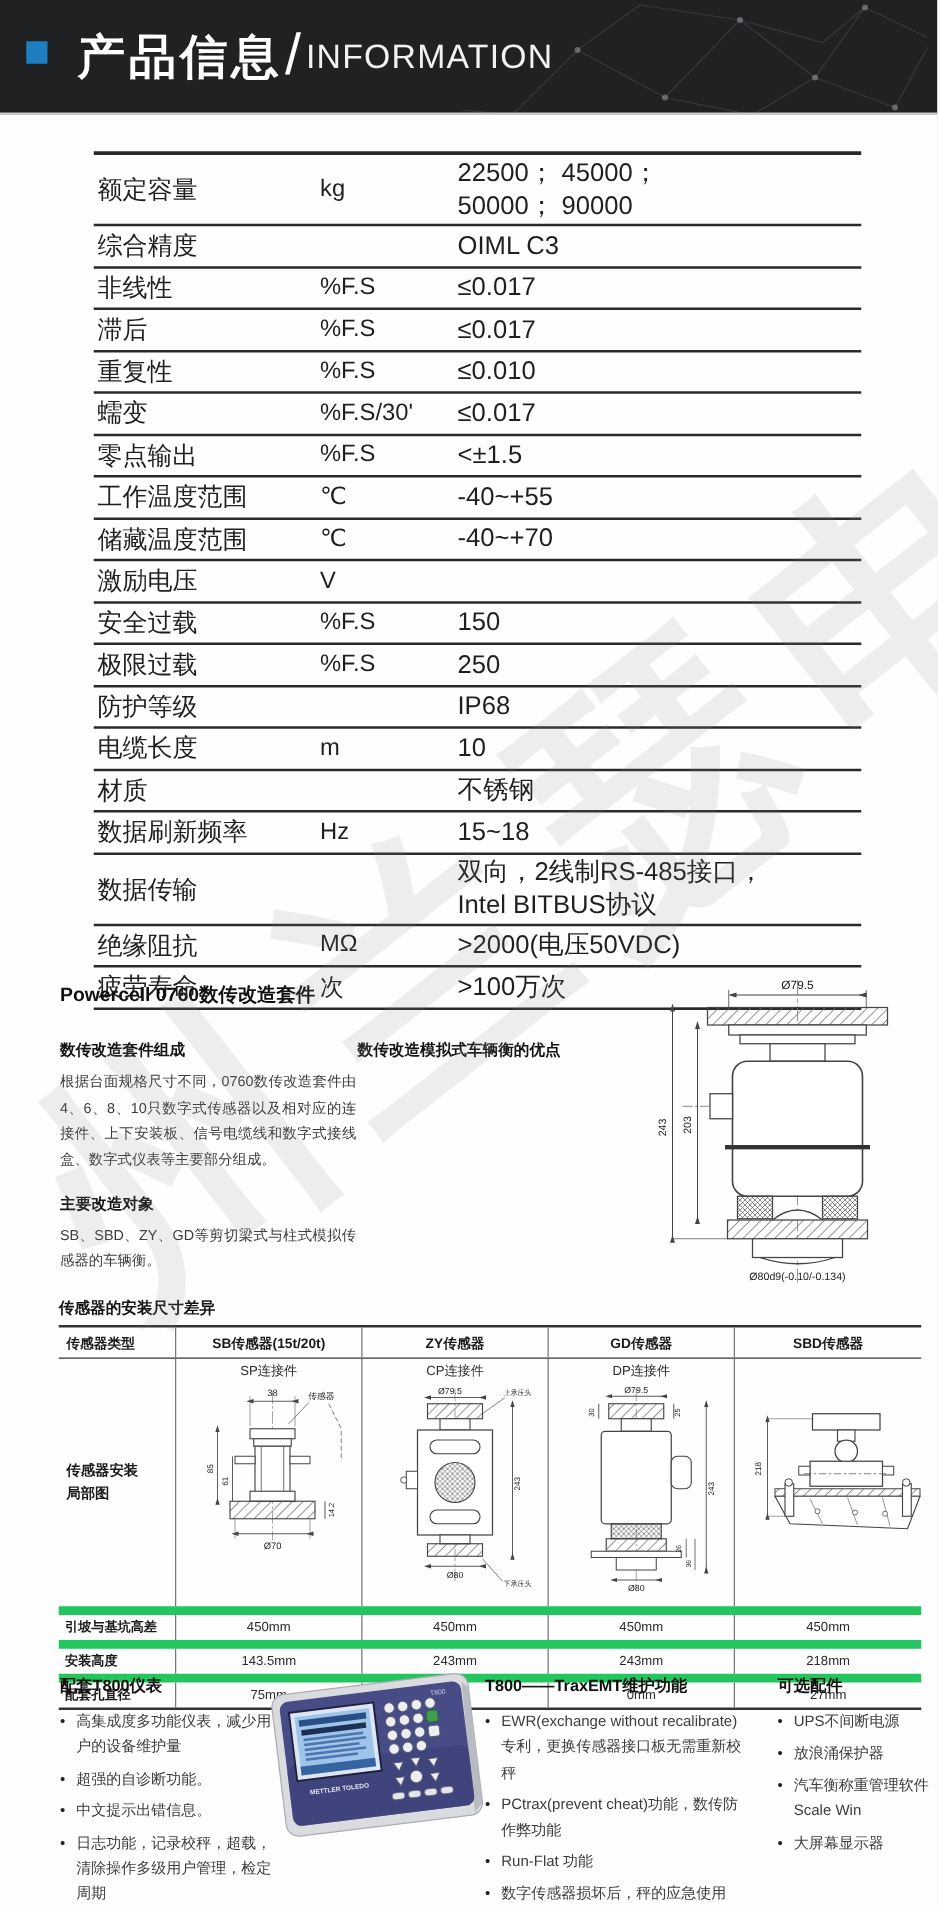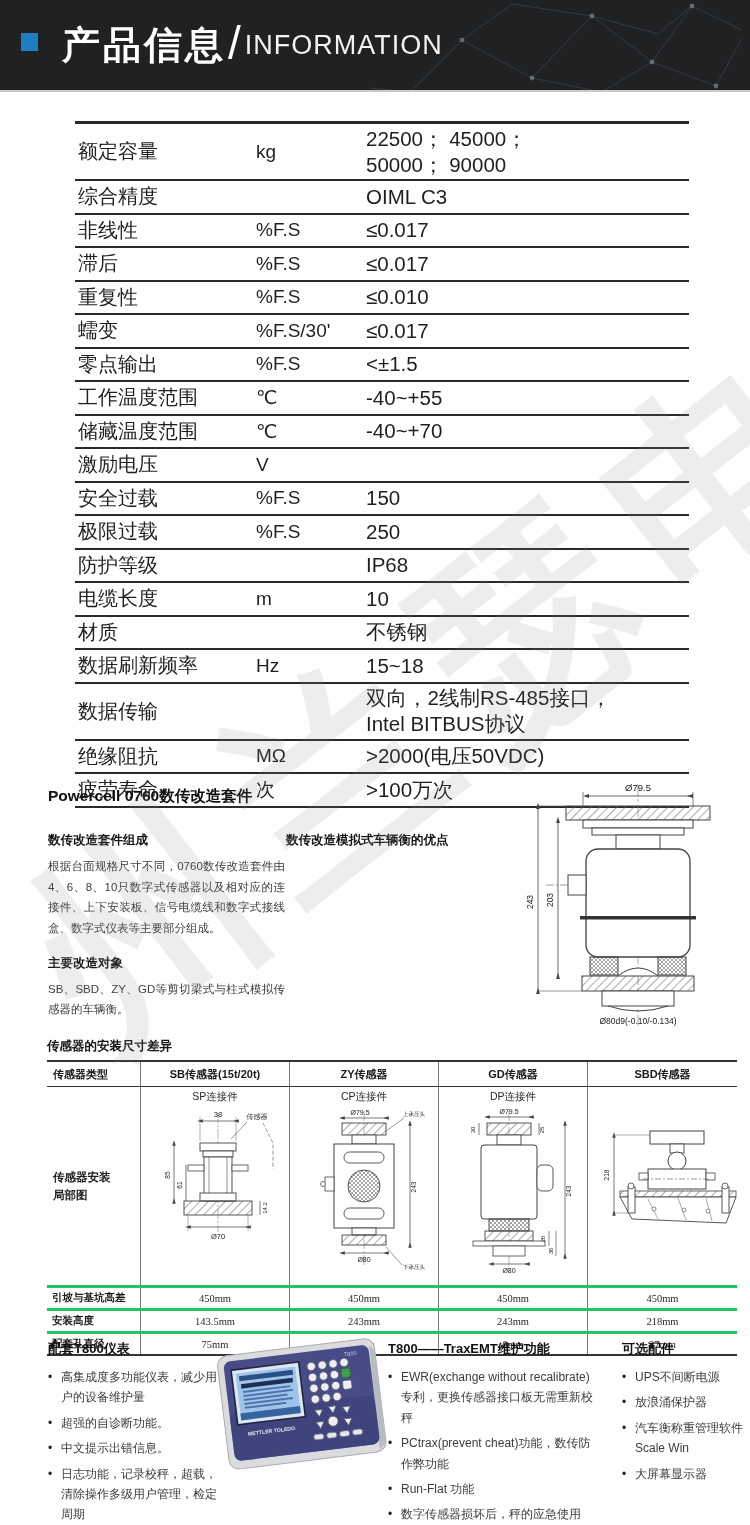--- a/index.html
+++ b/index.html
@@ -50,21 +50,21 @@
   .st-c0{width:93px;}
   .st-c{width:149px;}
   .st-c:last-child{width:150px;}
   .st-header{border-bottom:1.5px solid #333;height:24px;align-items:flex-start;}
   .st-header > div{font-size:11px;font-weight:bold;color:#1a1a1a;text-align:center;height:100%;display:flex;align-items:center;justify-content:center;}
   .st-header > .st-c0{justify-content:flex-start;padding-left:6px;}
   .st-draw{height:198px;}
   .st-draw .st-c{display:flex;flex-direction:column;align-items:center;}
   .connector-label{font-size:10.5px;color:#2a2a2a;padding-top:3px;height:17px;}
   .draw-row-label{display:flex;align-items:center;font-size:11.5px;font-weight:bold;color:#1a1a1a;padding-left:6px;white-space:pre-line;line-height:1.6;}
-  .st-val{height:20px;border-top:3px solid #22c55e;align-items:center;font-family:Liberation Serif, serif;}
+  .st-val{height:20px;border-top:7px solid #22c55e;align-items:center;}
   .st-val > div{height:100%;display:flex;align-items:center;}
   .st-val .st-c0{font-size:10.5px;font-weight:bold;padding-left:5px;color:#1a1a1a;}
   .st-val .st-c{font-size:10.5px;color:#2a2a2a;justify-content:center;}
 
   
   .bot-col{position:absolute;z-index:2;}
   .bot-col h4{margin:4px 0 9px 0;font-size:13px;color:#111;}
   .bot-col .blist li{font-size:12px;line-height:1.7;margin-bottom:5px;}
   .b1{left:48px;top:1336px;width:180px;}
   .b2{left:388px;top:1336px;width:208px;}

